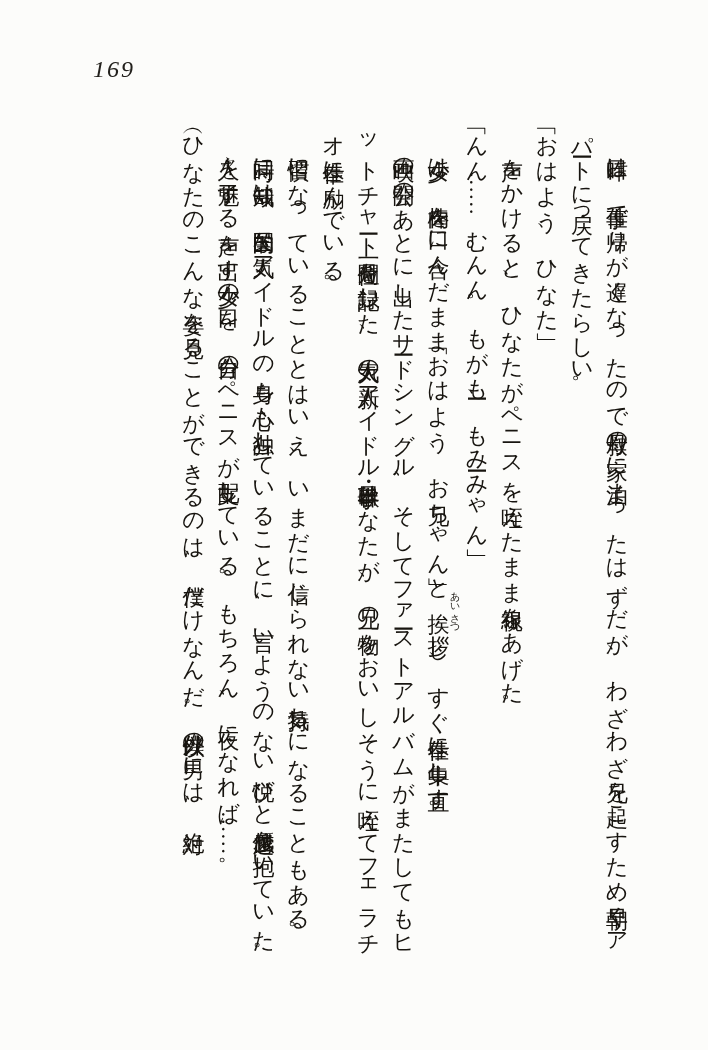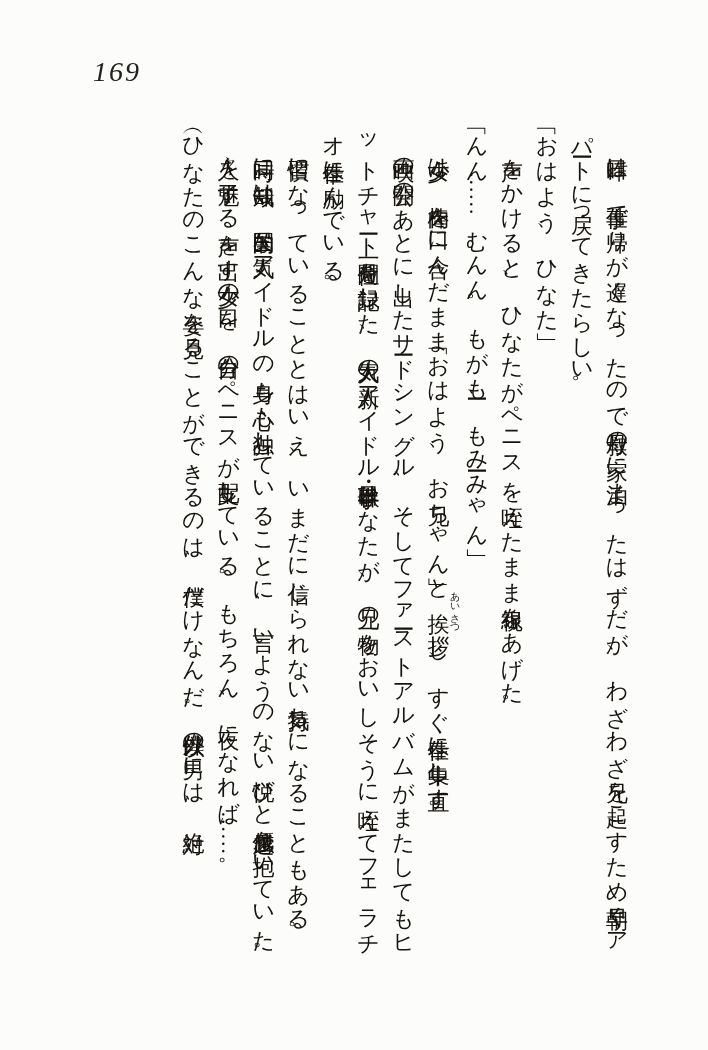--- a/index.html
+++ b/index.html
@@ -13,21 +13,21 @@
     background: #fcfcfa;
     overflow: hidden;
     font-family: "Liberation Serif", "DejaVu Serif", serif;
     color: #17140f;
   }
   .pagenum {
     position: absolute;
     left: 93px;
     top: 56px;
     font-style: italic;
-    font-size: 28px;
+    font-size: 24px;
     letter-spacing: 2px;
     color: #22201c;
   }
   .body {
     position: absolute;
     top: 121px;
     right: 73px;
     width: 562px;
     height: 843px;
     writing-mode: vertical-rl;

